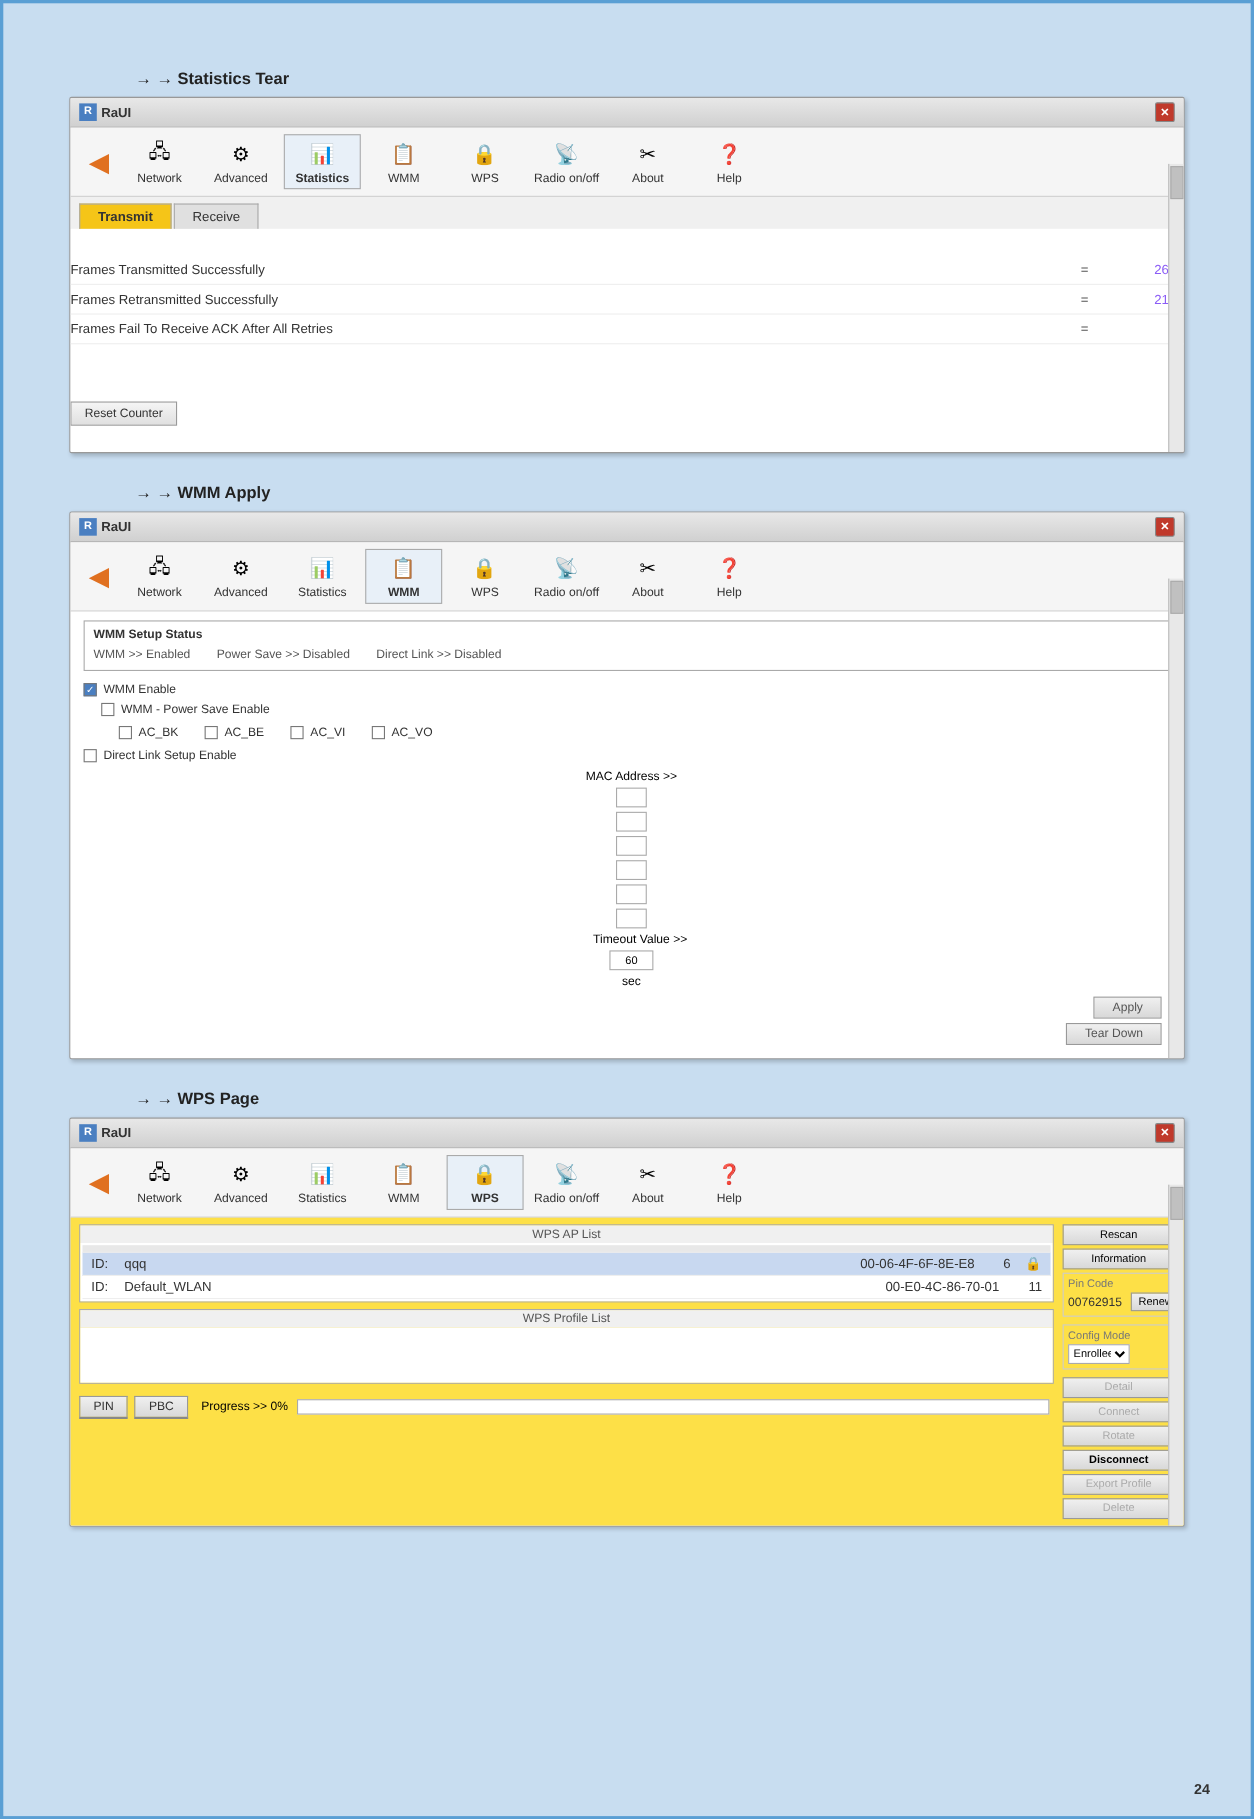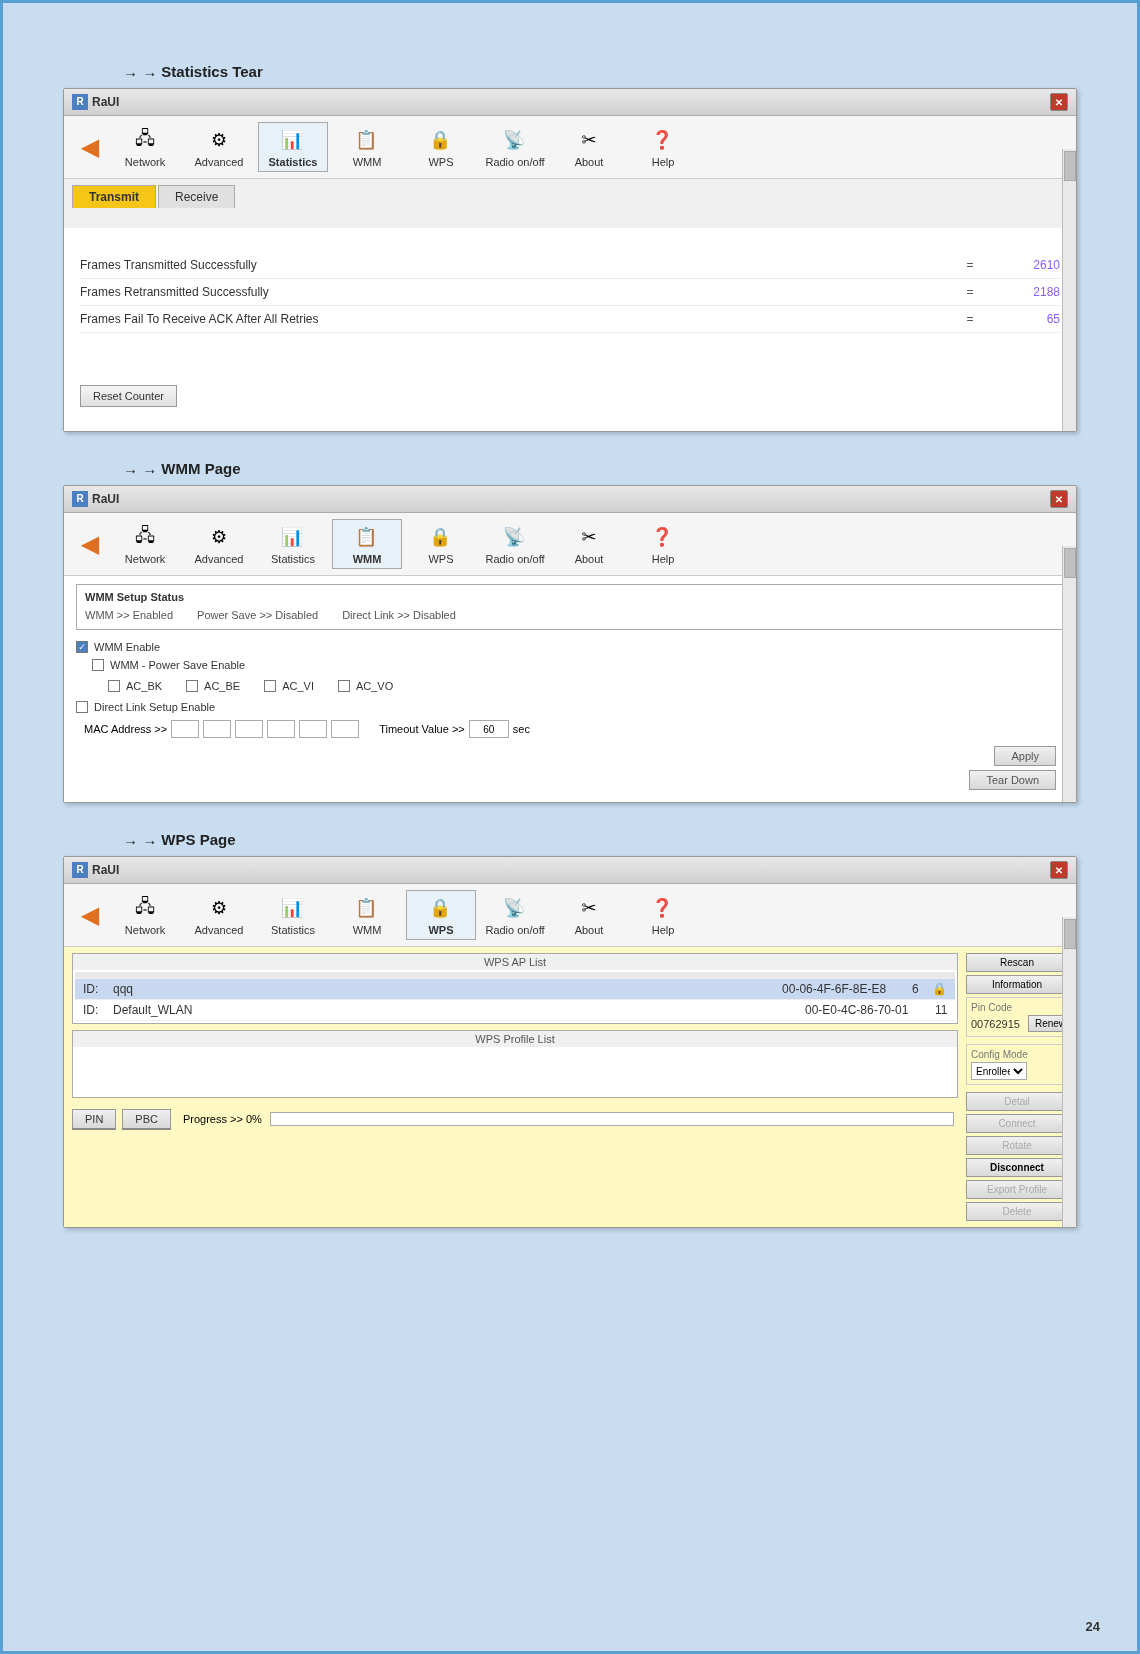--- a/index.html
+++ b/index.html
@@ -132,23 +132,22 @@
       font-size: 12px;
       color: #333;
     }
     .tab-btn.active {
       background: #f5c518;
       font-weight: bold;
       color: #333;
     }
     
     .stats-content {
-      padding: 12px 16px;
+      padding: 12px 0;
       background: white;
-      margin-top: 20px;
     }
     .stats-row {
       display: flex;
       align-items: center;
       padding: 6px 0;
       border-bottom: 1px solid #eee;
     }
     .stats-label {
       flex: 1;
       color: #333;
@@ -247,20 +246,21 @@
       display: flex;
       gap: 24px;
       padding: 3px 8px;
     }
     .mac-inputs {
       display: flex;
       align-items: center;
       gap: 4px;
       padding: 4px 0;
       font-size: 11px;
+      flex-direction: column;
     }
     .mac-field {
       width: 28px;
       height: 18px;
       border: 1px solid #aaa;
       background: white;
       font-size: 10px;
     }
     .timeout-field {
       width: 40px;
@@ -473,21 +473,21 @@
       <div style="height:40px;"></div>
       <button class="reset-btn">Reset Counter</button>
     </div>
     <div class="scrollbar-right">
       <div class="scrollbar-thumb"></div>
     </div>
   </div>
 
   <div class="section-header">
     <span>→</span>
-    <span>→ WMM Page</span>
+    <span>→ WMM Apply</span>
   </div>
 
   <div class="window">
 
     <div class="title-bar">
       <div class="title-bar-left">
         <span class="title-icon">R</span>
         <span class="title-text">RaUI</span>
       </div>
       <div class="close-btn">✕</div>
@@ -651,21 +651,21 @@
       <div class="toolbar-item">
         <div class="icon-box" style="font-size:18px;">✂</div>
         <span class="label">About</span>
       </div>
       <div class="toolbar-item">
         <div class="icon-box" style="font-size:18px;">❓</div>
         <span class="label">Help</span>
       </div>
     </div>
 
-    <div style="display:flex; background:#fef9c3; padding:6px 8px;">
+    <div style="display:flex; background:#fde047; padding:6px 8px;">
 
       <div style="flex:1;">
 
         <div class="wps-group">
           <div class="wps-group-title">WPS AP List</div>
           <div style="background:white; padding:2px;">
 
             <div class="wps-row" style="background:#e8e8e8; font-weight:bold; font-size:10px;">
               <span class="wps-cell" style="width:40px;"></span>
               <span class="wps-cell" style="flex:1;"></span>

